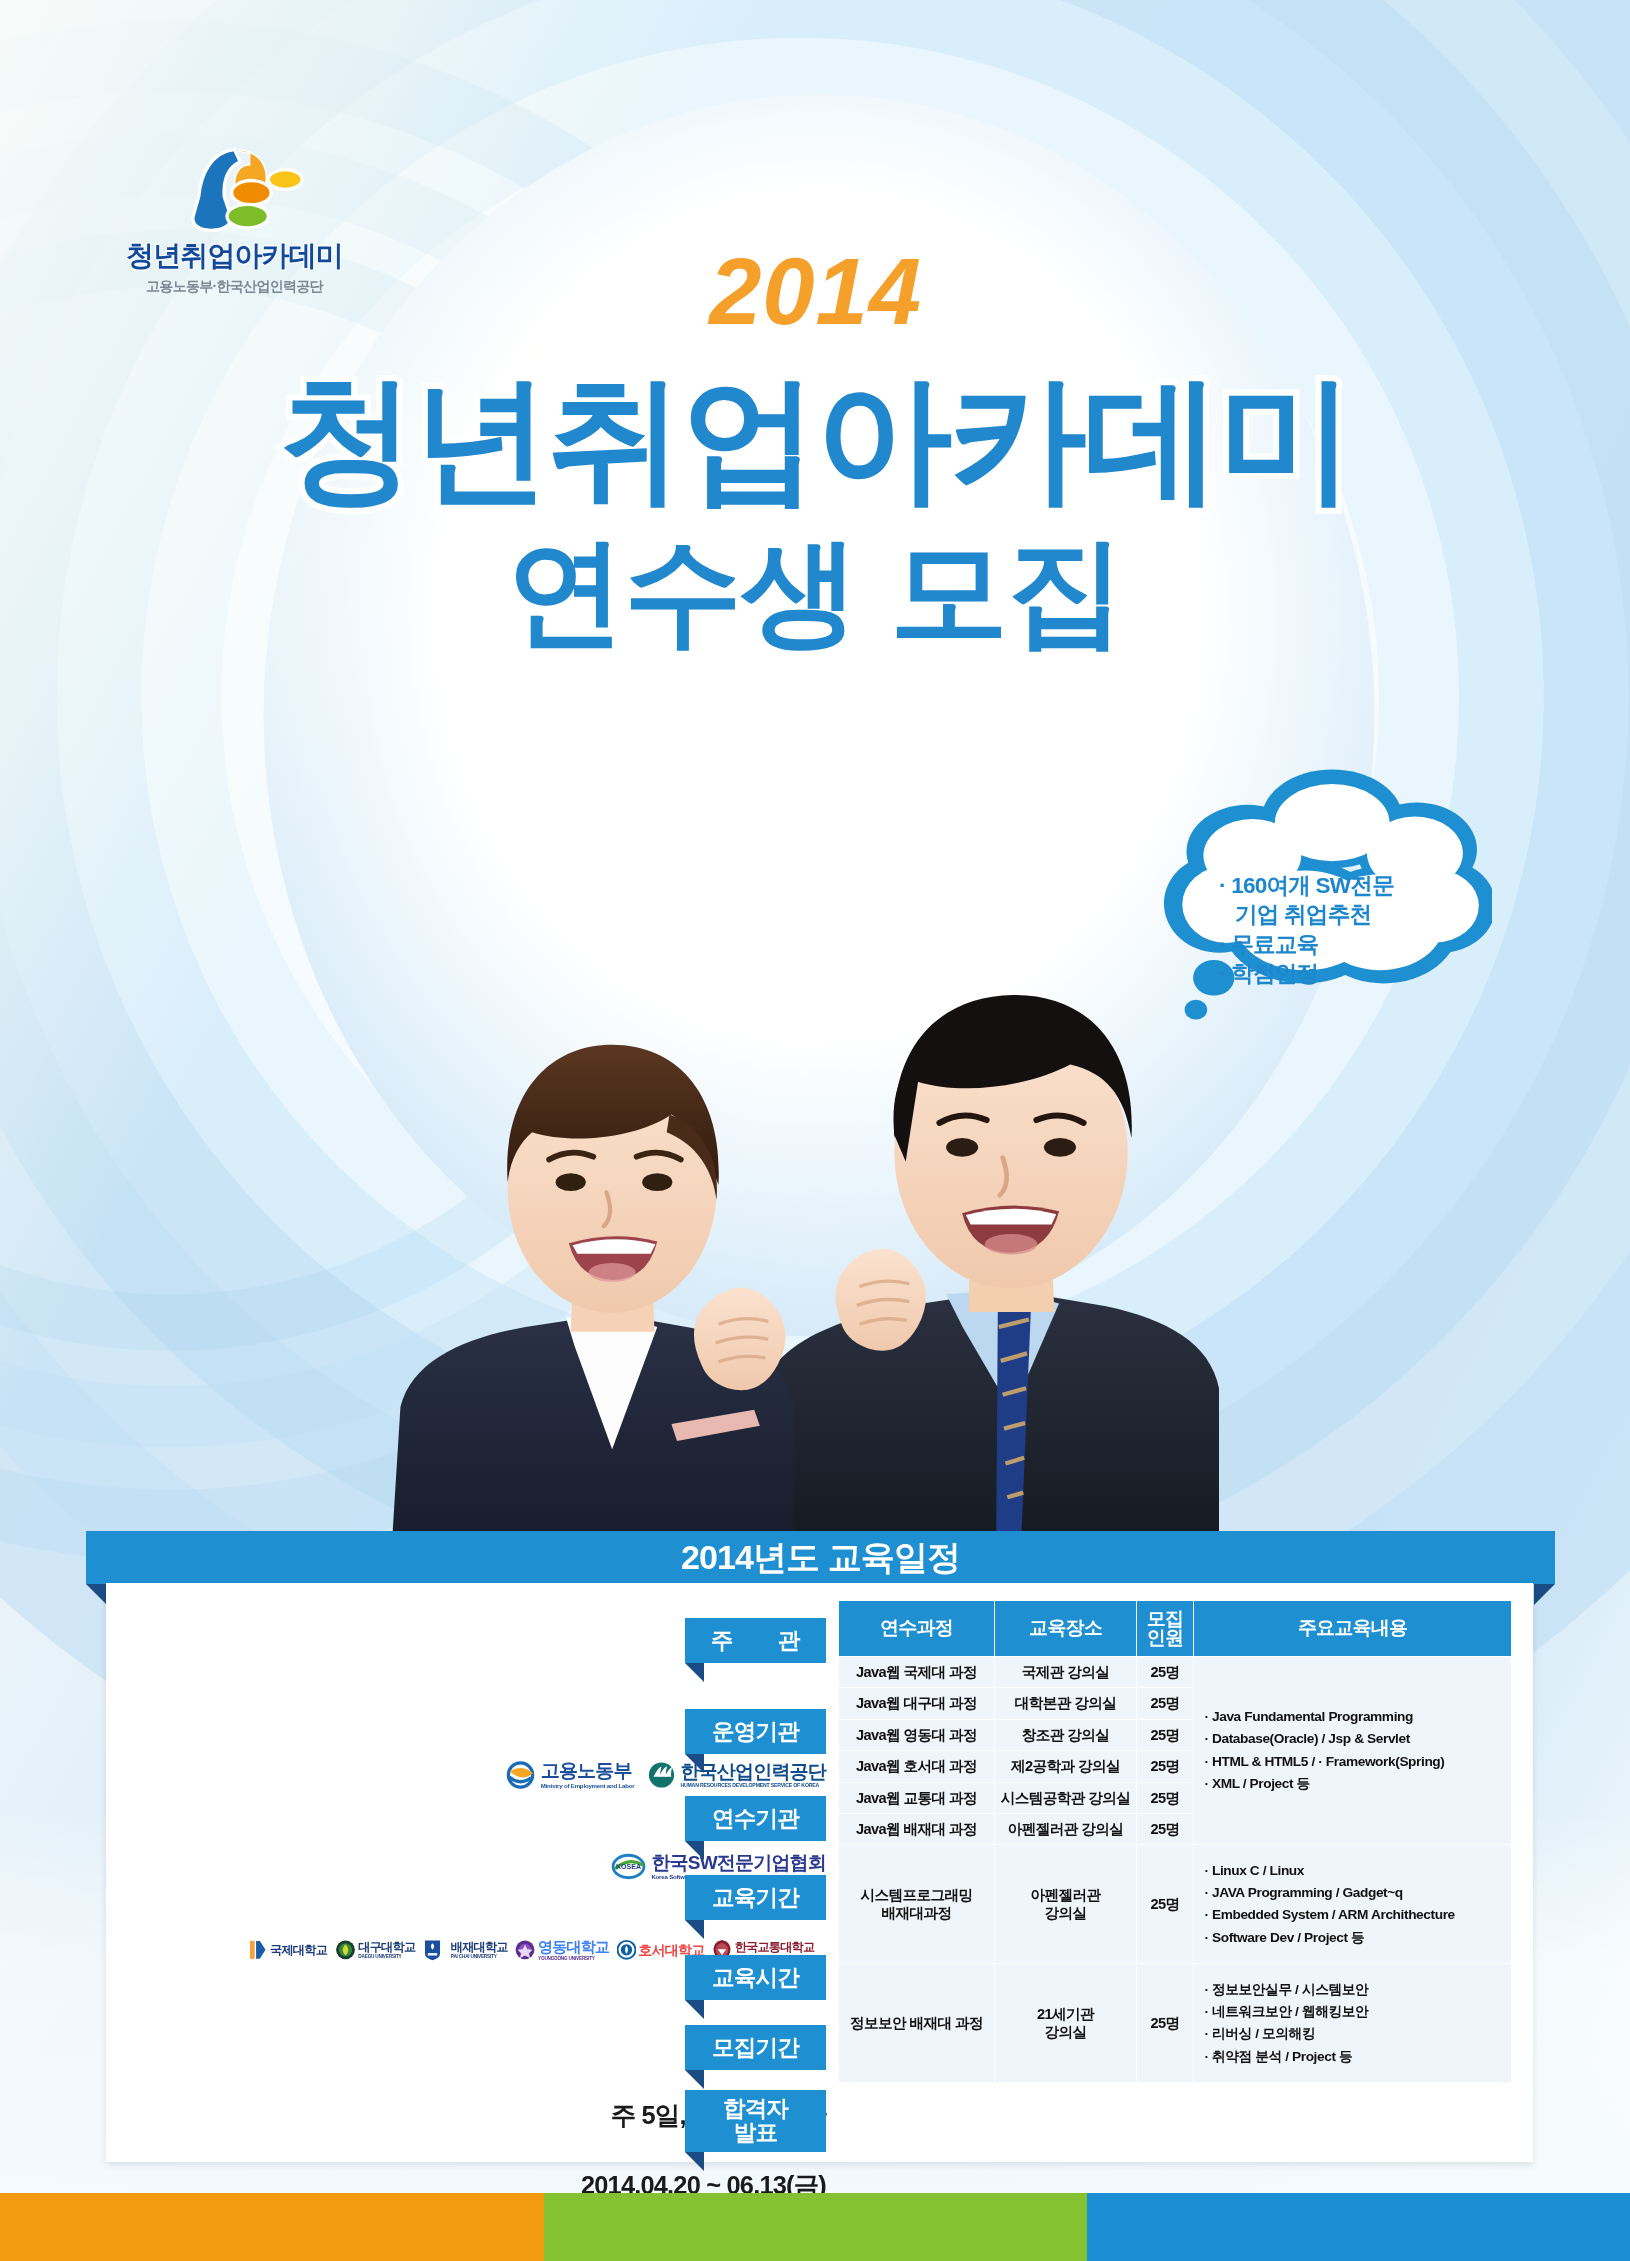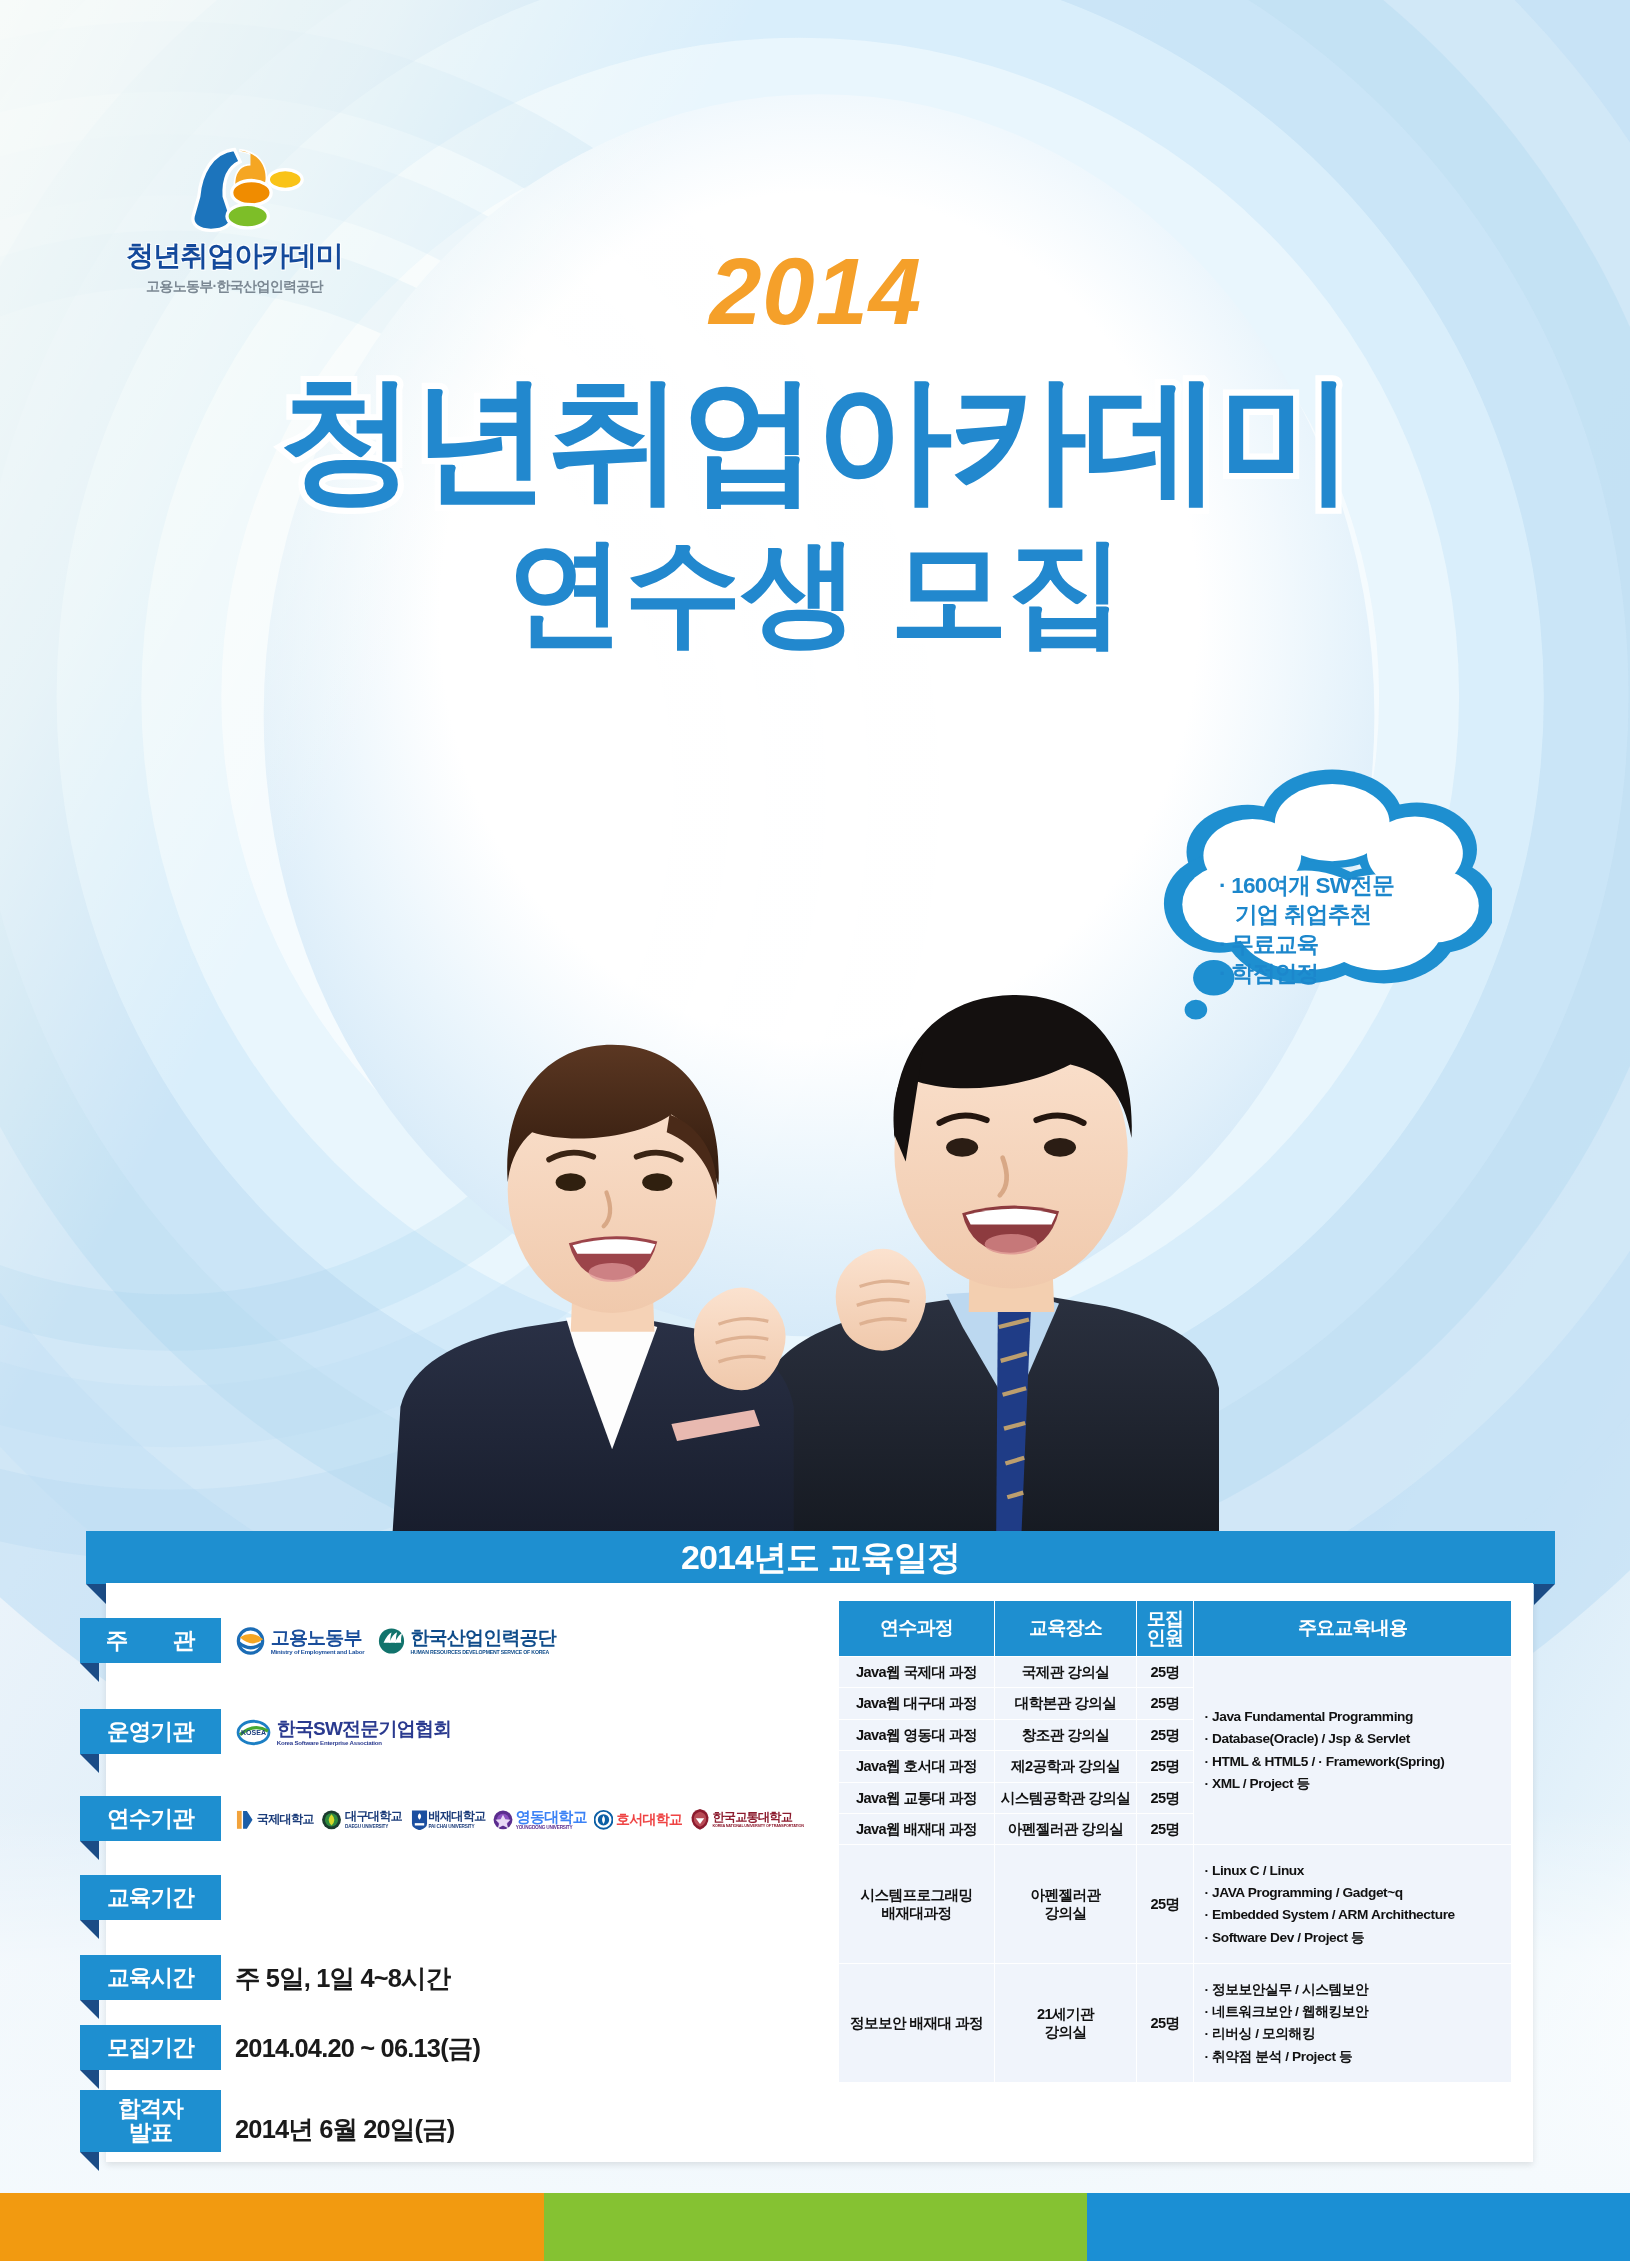--- a/index.html
+++ b/index.html
@@ -87,21 +87,21 @@
 
   
   .panel {
     position: absolute; left: 106px; top: 1583px; width: 1427px; height: 579px;
     background: #ffffff;
     box-shadow: 0 2.8px 6.6px rgba(0,0,0,.10);
   }
 
   
   .info { position: absolute; left: 0; top: 0; width: 720px; height: 100%; }
-  .info-row { position: absolute; left: 12px; width: 100%; display: flex; align-items: center; }
+  .info-row { position: absolute; left: 0; width: 100%; display: flex; align-items: flex-end; flex-direction: column; }
   .tag-wrap { position: relative; width: 141px; flex: 0 0 141px; margin-left: -38px; }
   .tag {
     background: #1E8FD0; color: #fff; font-weight: 900;
     font-size: 22.6px; letter-spacing: -0.9px;
     height: 45px; display: flex; align-items: center; justify-content: center;
     padding: 0 6.6px; text-align:center; line-height: 1.06;
   }
   .tag.two { height: 62px; flex-direction: column; }
   .tag .sp { letter-spacing: 19px; padding-left: 19px; }
   .tag-fold {
@@ -398,21 +398,21 @@
                 <circle cx="22" cy="23" r="20" fill="#1B3C2E"></circle>
                   <circle cx="22" cy="23" r="14" fill="#2E8B3E"></circle>
                 <path d="M22 11 q12 12 0 24 q-12 -12 0 -24 Z" fill="#D6D82A"></path>
               </svg>
               <span>
                 <span class="nm" style="font-size:12.2px;color:#1B3C7A">대구대학교</span>
                 <span class="en" style="color:#1B3C7A;font-size:4.7px">DAEGU UNIVERSITY</span>
               </span>
             </div>
 
-            <div class="orglogo" style="gap:0">
+            <div class="orglogo" style="gap:9px">
               <svg width="19" height="21.7" viewBox="0 0 40 46">
                 <path d="M4 3 h32 v28 q0 10 -16 14 q-16 -4 -16 -14 Z" fill="#1B4FA0"></path>
                 <path d="M20 9 q7 6 0 14 q-7 -8 0 -14 Z" fill="#ffffff"></path>
                 <rect x="10" y="30" width="20" height="5" fill="#ffffff"></rect>
               </svg>
               <span>
                 <span class="nm" style="font-size:12.2px;color:#1B3C7A">배재대학교</span>
                 <span class="en" style="color:#1B3C7A;font-size:4.7px">PAI CHAI UNIVERSITY</span>
               </span>
             </div>

